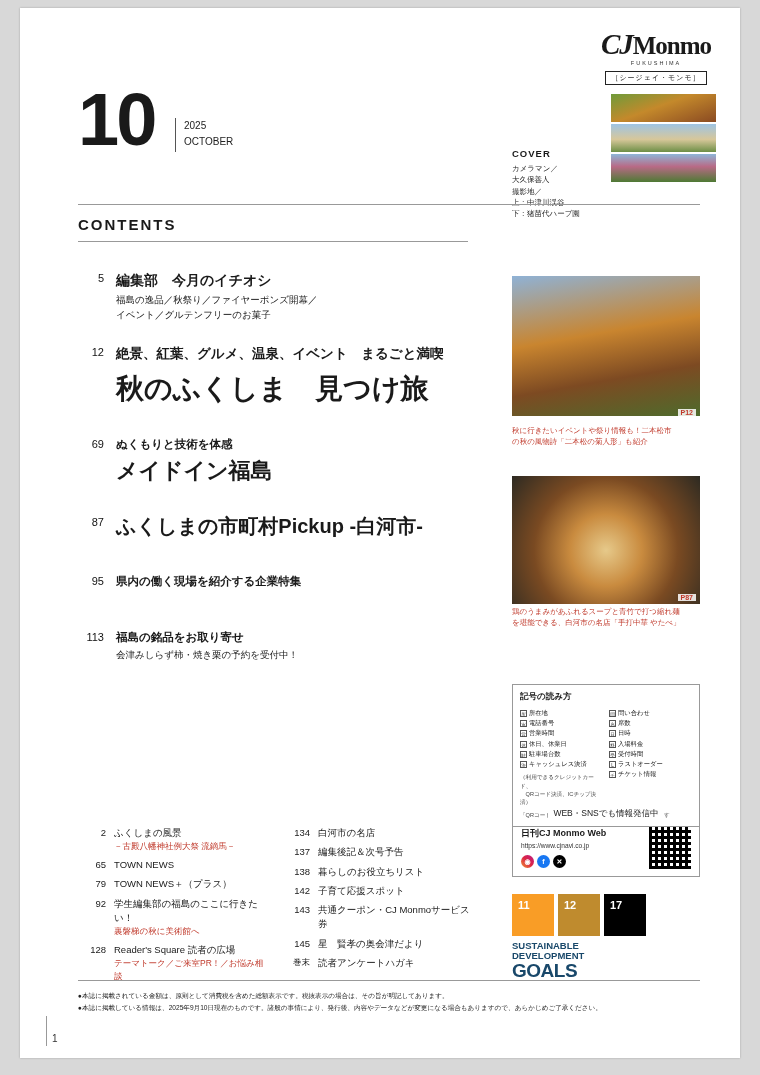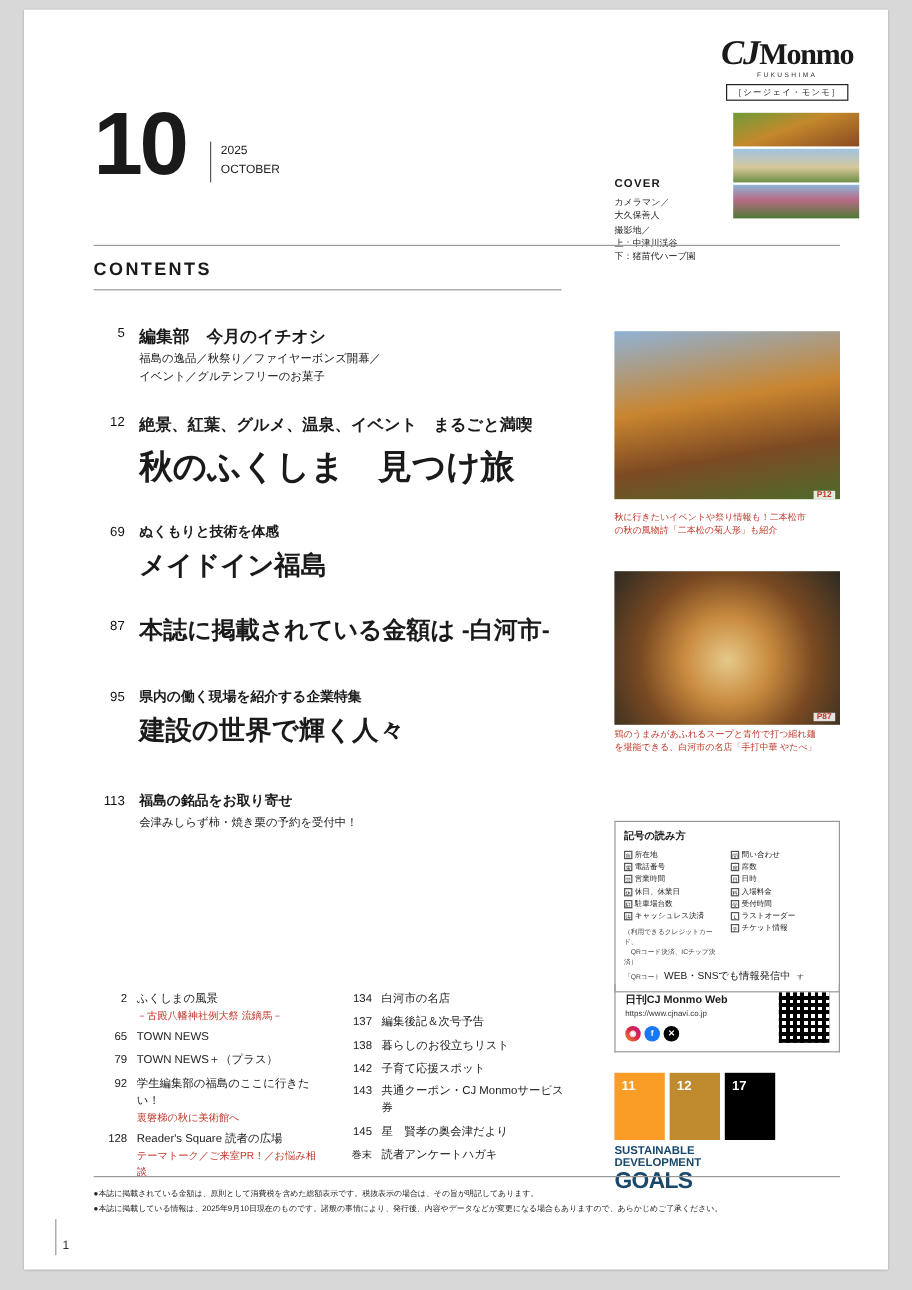--- a/index.html
+++ b/index.html
@@ -155,21 +155,21 @@
   .sns .x  { background:#000; }
   .qr { width:42px; height:42px; background:
       repeating-linear-gradient(90deg,#000 0 3px,#fff 3px 6px),
       repeating-linear-gradient(0deg,#000 0 3px,transparent 3px 6px);
       background-blend-mode:multiply; }
 
   
   .sdgs { position:absolute; left:492px; top:886px; width:188px; }
   .sdgs .icons { display:flex; gap:4px; }
   .sdgs .icons div {
-    width:42px; height:56px; color:#fff; font-size:5px;
+    width:42px; height:42px; color:#fff; font-size:5px;
     padding:3px; line-height:1.15;
   }
   .s11 { background:#f99d26; }
   .s12 { background:#bf8b2e; }
   .s17 { background:#000000; }
   .sdgs .icons .num { font-size:11px; font-weight:bold; line-height:1; }
   .sdgs .icons .big { font-size:15px; text-align:center; margin-top:3px; }
   .sdgs .wordmark { margin-top:5px; font-size:11px; font-weight:bold; color:#19486a; line-height:1.05; }
   .sdgs .wordmark .g { letter-spacing:-.5px; }
 
@@ -252,29 +252,28 @@
       <div class="pg">69</div>
       <div class="body">
         <div class="kicker">ぬくもりと技術を体感</div>
         <div class="title t-22" style="margin-top:4px;">メイドイン福島</div>
       </div>
     </div>
 
     <div class="feat" style="margin-bottom:34px;">
       <div class="pg">87</div>
       <div class="body">
-        <div class="title t-20">本誌に掲載されている金額は -白河市-</div>
+        <div class="title t-20">ふくしまの市町村Pickup -白河市-</div>
       </div>
     </div>
 
     <div class="feat" style="margin-bottom:38px;">
       <div class="pg">95</div>
       <div class="body">
         <div class="kicker">県内の働く現場を紹介する企業特集</div>
-        <div class="title t-22" style="margin-top:4px;">建設の世界で輝く人々</div>
       </div>
     </div>
 
     <div class="feat">
       <div class="pg">113</div>
       <div class="body">
         <div class="kicker">福島の銘品をお取り寄せ</div>
         <div class="sub">会津みしらず柿・焼き栗の予約を受付中！</div>
       </div>
     </div>

